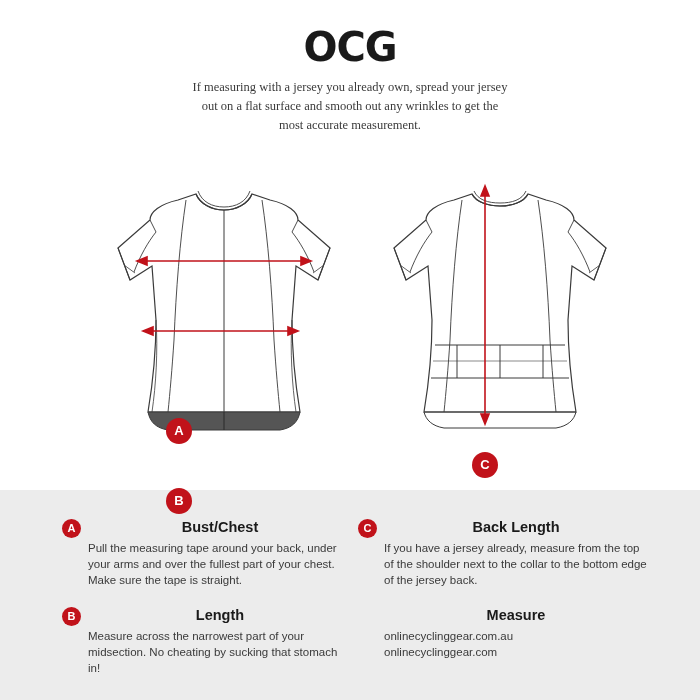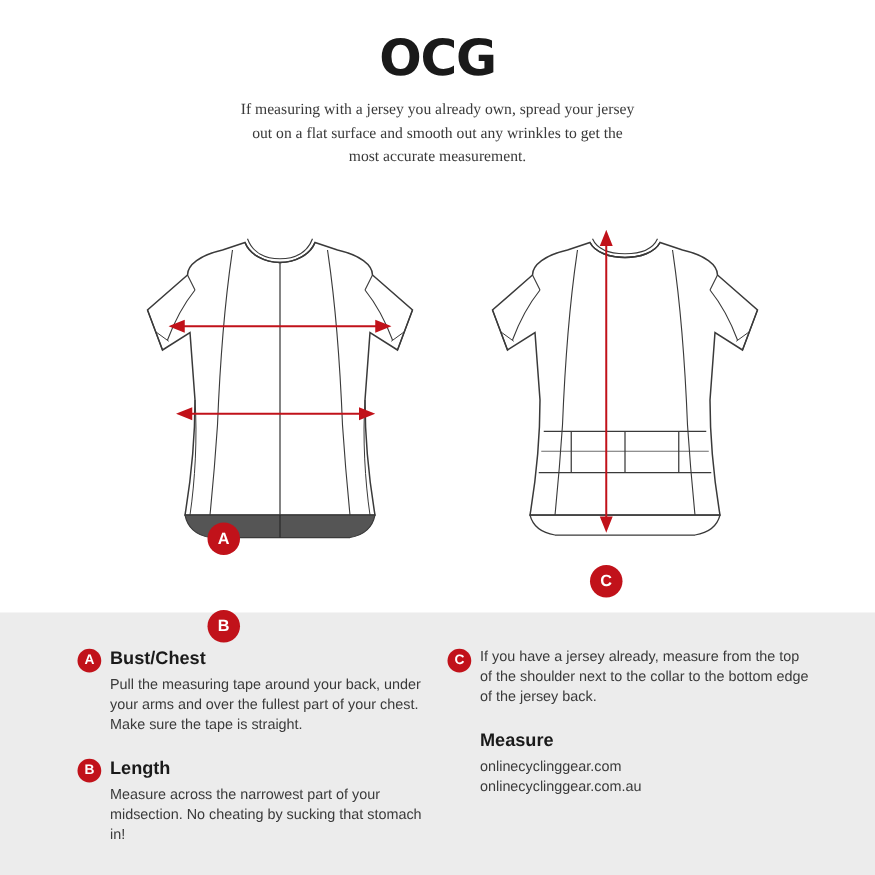--- a/index.html
+++ b/index.html
@@ -116,20 +116,21 @@
     font-weight: bold;
     line-height: 19px;
     text-align: center;
   }
   .legend-entry .title {
     font-size: 14.5px;
     font-weight: bold;
     color: #1a1a1a;
     margin: 0 0 4px 0;
     line-height: 18px;
+    text-align: center;
   }
   .legend-entry .body {
     font-size: 11.5px;
     line-height: 16px;
     color: #3a3a3a;
   }
   .legend-entry.no-badge { padding-left: 26px; }
   .legend-entry .body .site-line { display: block; }
 </style>
 </head>
@@ -278,27 +279,28 @@
         <div class="title">Length</div>
         <div class="body">Measure  across the narrowest part of your midsection. No cheating by sucking that stomach in!</div>
       </div>
 
     </div>
 
     <div class="legend-col right">
 
       <div class="legend-entry">
         <span class="badge">C</span>
+        <div class="title">Back Length</div>
         <div class="body">If you have a jersey already, measure from the top of the shoulder next to the collar to the bottom edge of the jersey back.</div>
       </div>
 
       <div class="legend-entry no-badge">
         <div class="title">Measure</div>
         <div class="body">
+          <span class="site-line">onlinecyclinggear.com.au</span>
           <span class="site-line">onlinecyclinggear.com</span>
-          <span class="site-line">onlinecyclinggear.com.au</span>
         </div>
       </div>
 
     </div>
   </div>
 
 </div>
 
 </body></html>

